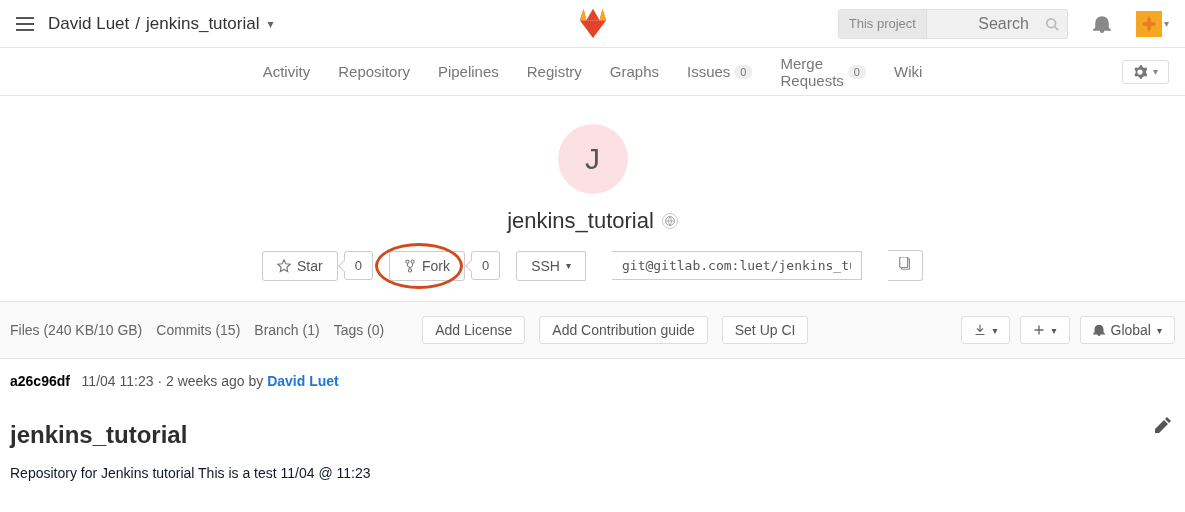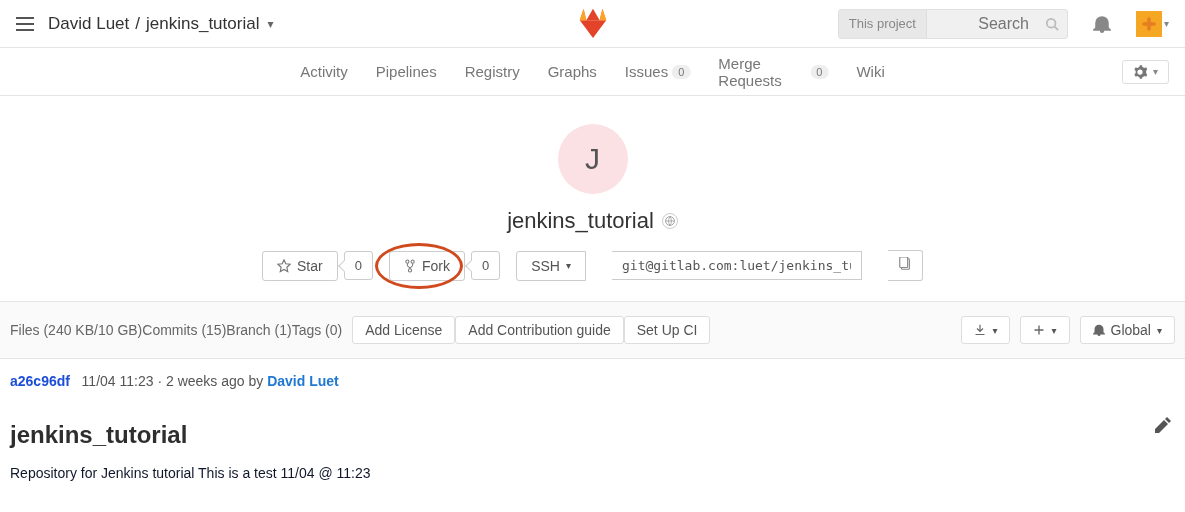--- a/index.html
+++ b/index.html
@@ -227,20 +227,21 @@
     color:#777;
   }
 
   
   .stats-row {
     display: flex;
     align-items: center;
     padding: 14px 10px;
     border-bottom: 1px solid #e5e5e5;
     background: #fafafa;
+    gap: 14px;
     font-size: 14px;
     color: #666;
   }
   .stats-row .stat { cursor: pointer; }
   .stats-row .spacer { flex: 0 0 10px; }
   .stats-row .pillbtn {
     border: 1px solid #ddd;
     background: #fff;
     padding: 5px 12px;
     border-radius: 3px;
@@ -254,21 +255,21 @@
   }
   .stats-right .pillbtn { display:flex; align-items:center; gap:6px;}
 
   
   .commit-row {
     padding: 14px 10px;
     font-size: 14px;
     color: #555;
     background: #fff;
   }
-  .commit-sha { color: #1d4ed8; font-weight: 600; }
+  .commit-sha { color: #000000; font-weight: 600; }
   .commit-author { color: #1f78d1; font-weight: 600; }
 
   
   .readme {
     padding: 18px 10px 30px;
     position: relative;
   }
   .readme h1 {
     font-size: 24px;
     font-weight: 700;
@@ -341,20 +342,23 @@
       </span>
       <span class="avatar-chev icon">▾</span>
     </span>
   </div>
 </div>
 
 <div class="navbar">
   <div class="navtabs">
     <span class="navtab">
         <span>Activity</span>
+      </span>
+    <span class="navtab">
+        <span>Repository</span>
       </span>
     <span class="navtab">
         <span>Pipelines</span>
       </span>
     <span class="navtab">
         <span>Registry</span>
       </span>
     <span class="navtab">
         <span>Graphs</span>
       </span>

